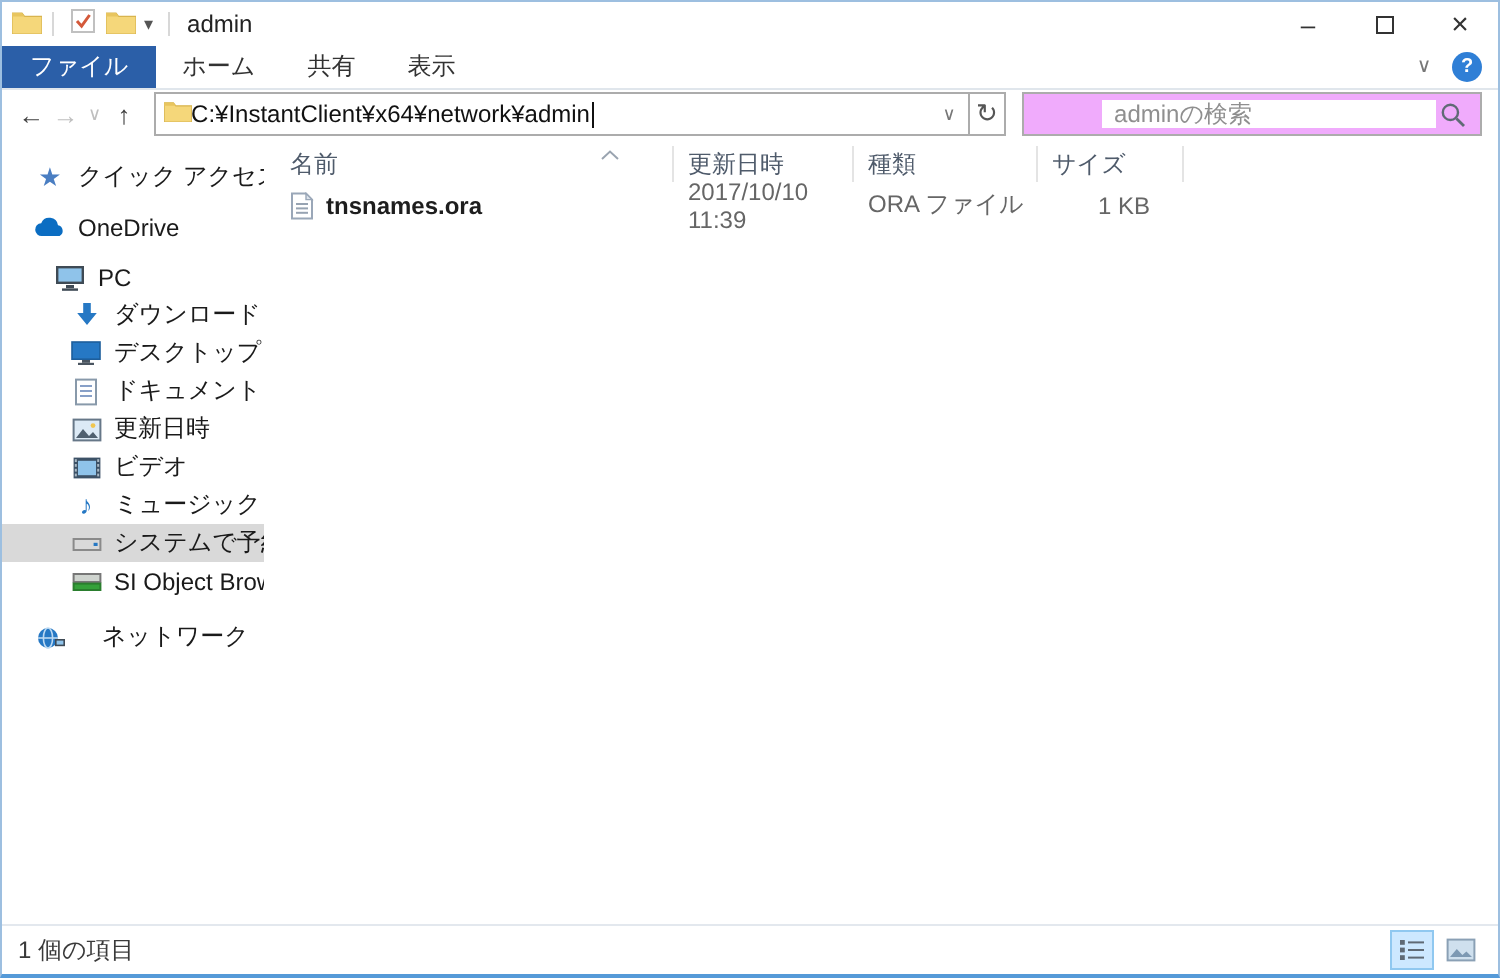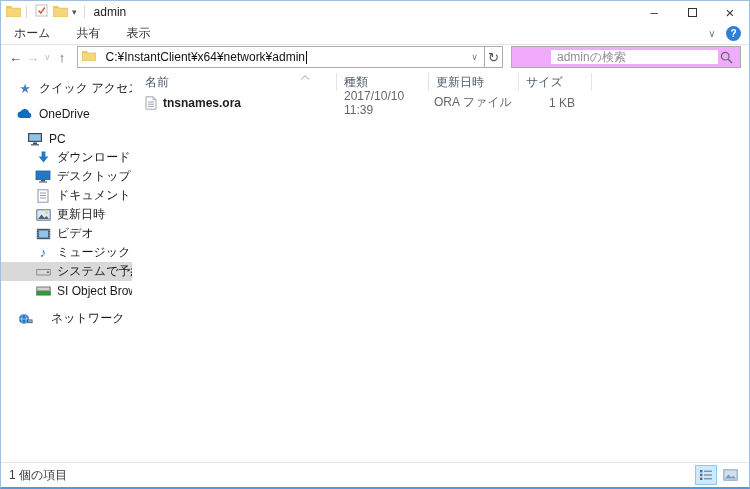--- a/index.html
+++ b/index.html
@@ -23,21 +23,21 @@
   .tabrow .spacer { flex:1; }
   .ribbon-collapse { width:24px; display:flex; align-items:center; justify-content:center; color:#777; font-size:10px; }
   .help-circle { width:15px; height:15px; border-radius:50%; background:#2f7fd6; color:#fff; font-size:10px; font-weight:bold; display:flex; align-items:center; justify-content:center; align-self:center; margin:0 8px 0 2px; }
 
   
   .toolbar { height:24px; display:flex; align-items:center; padding:0 8px 0 6px; flex:0 0 auto; }
   .navbtn { width:20px; text-align:center; font-size:13px; color:#3f3f3f; }
   .navbtn.disabled { color:#bfbfbf; }
   .navbtn.small { font-size:9px; width:14px; color:#bfbfbf; }
   .addrbar { width:474px; height:22px; border:1px solid #acacac; display:flex; align-items:center; padding:0 4px; margin-left:6px; background:#fff; }
-  .addrbar .path { margin-left:10px; color:#111; white-space:nowrap; }
+  .addrbar .path { margin-left:0; color:#111; white-space:nowrap; }
   .caret { width:1px; height:13px; background:#111; margin-left:1px; }
   .addrbar .spacer { flex:1; }
   .addr-chevron { color:#777; font-size:9px; padding:0 2px; }
   .refreshbtn { width:21px; height:22px; border:1px solid #acacac; border-left:none; display:flex; align-items:center; justify-content:center; color:#555; font-size:13px; }
   .searchbox { flex:1; height:22px; border:1px solid #acacac; margin-left:8px; display:flex; align-items:center; background:#f0abfc;padding-left:39px; }
   .searchbox input { flex:1; border:none; outline:none; font-family:inherit; font-size:12px; padding:0 6px; color:#333; min-width:0; }
   .searchbox input::placeholder { color:#8f8f8f; opacity:1; }
   .search-icon { padding:0 7px 0 2px; display:flex; align-items:center; }
 
   
@@ -105,20 +105,21 @@
     <span class="title">admin</span>
     <span class="spacer"></span>
     <div class="winbtn">–</div>
     <div class="winbtn">
         <span class="max-box"></span>
       </div>
     <div class="winbtn close">×</div>
   </div>
 
   <div class="tabrow">
+    <div class="tab file">ファイル</div>
     <div class="tab">ホーム</div>
     <div class="tab">共有</div>
     <div class="tab">表示</div>
     <span class="spacer"></span>
     <div class="ribbon-collapse">∨</div>
     <div class="help-circle">?</div>
   </div>
 
   <div class="toolbar">
     <span class="navbtn">←</span>
@@ -268,22 +269,22 @@
     </div>
 
     <div class="content">
       <span class="sort-caret">
         <svg width="10" height="5" viewBox="0 0 10 5">
             <path d="M1 4.5L5 0.8 9 4.5" fill="none" stroke="#9aa4b0" stroke-width="1"></path>
           </svg>
       </span>
       <div class="colheads">
         <div class="col name">名前</div>
+        <div class="col modified">更新日時</div>
         <div class="col type">種類</div>
-        <div class="col modified">更新日時</div>
         <div class="col size">サイズ</div>
       </div>
       <div class="filerow">
         <div class="cell name">
           <span class="icon">
             <svg width="12" height="14" viewBox="0 0 12 14">
                 <path d="M1 0.8h7l3 3v9.4H1z" fill="#fff" stroke="#9aa7b8"></path>
                 <path d="M8 0.8l3 3H8z" fill="#dde4ec" stroke="#9aa7b8" stroke-width="0.7"></path>
                 <line x1="3" y1="6" x2="9" y2="6" stroke="#97a3b2"></line>
                 <line x1="3" y1="8.2" x2="9" y2="8.2" stroke="#97a3b2"></line>

